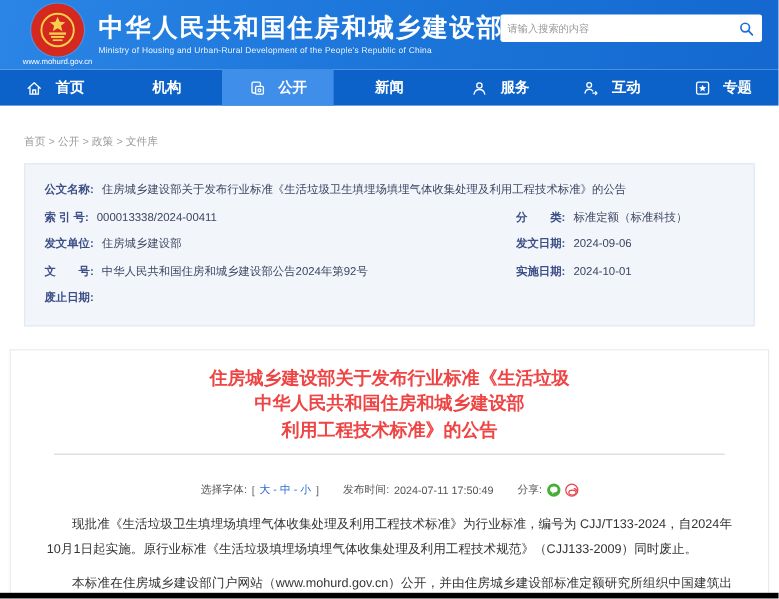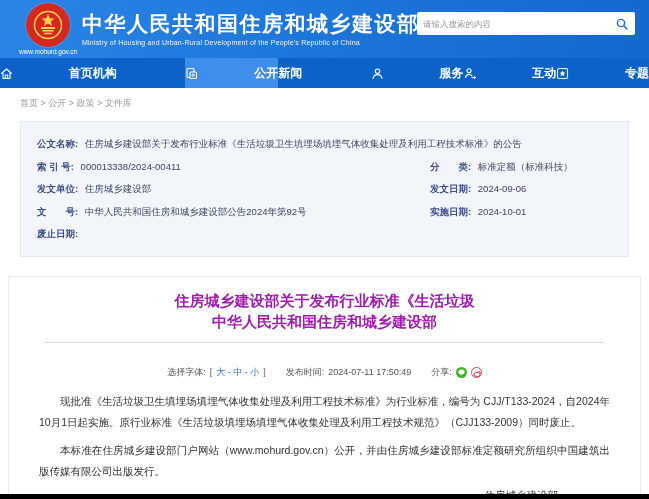--- a/index.html
+++ b/index.html
@@ -14,38 +14,38 @@
   .head-titles { color:#fff; }
   .head-title { font-size:21px; font-weight:bold; letter-spacing:1.5px; line-height:24px; }
   .head-sub { font-size:7px; opacity:.92; margin-top:3px; letter-spacing:.2px; }
   .search-box { position:absolute; right:14px; top:12px; width:218px; height:23px; background:#fff; border-radius:2px; display:flex; align-items:center; padding:0 6px; }
   .search-box input { flex:1; border:0; outline:0; font-size:8.5px; color:#333; font-family:inherit; }
   .search-box input::placeholder { color:#999; }
   .search-btn { width:14px; height:14px; display:flex; align-items:center; justify-content:center; cursor:pointer; }
 
   
   .nav { height:30px; background:#0d62c9; display:flex; }
-  .nav-item { flex:1; display:flex; align-items:center; justify-content:space-between; gap:11px; color:#fff; font-size:12px; font-weight:bold; cursor:pointer; }
+  .nav-item { flex:1; display:flex; align-items:center; justify-content:center; gap:11px; color:#fff; font-size:12px; font-weight:bold; cursor:pointer; }
   .nav-item.active { background:#3f8ee9; }
   .nav-icon { display:flex; align-items:center; }
 
   
-  .breadcrumb { padding:9px 20px 7px; font-size:9px; color:#999; }
+  .breadcrumb { padding:24px 20px 7px; font-size:9px; color:#999; }
 
   
   .meta-box { margin:4px 20px 0; background:#f2f6fb; border:1px solid #e2e9f4; padding:11px 16px 10px; }
   .meta-grid { display:grid; grid-template-columns:1fr 182px; column-gap:8px; }
   .meta-row { font-size:9.5px; line-height:22.5px; white-space:nowrap; overflow:hidden; }
   .meta-row.full { grid-column:1 / span 2; }
   .meta-label { color:#3c4f86; font-weight:bold; margin-right:4px; }
   .meta-value { color:#3d4663; }
 
   
   .article-box { margin:19px 8px 0; border:1px solid #ebebeb; background:#fff; height:238px; padding-top:13px; }
-  .article-title { text-align:center; font-size:15px; font-weight:bold; color:#a21caf; line-height:21.5px; }
+  .article-title { text-align:center; font-size:15px; font-weight:bold; color:#ef4444; line-height:21.5px; }
   .title-sep { border:0; border-top:1px solid #d9d9de; margin:9px 36px 0; }
   .article-meta { text-align:center; font-size:9px; color:#555; margin-top:23px; display:flex; justify-content:center; align-items:center; gap:4px; }
   .font-links { color:#2a6bd2; }
   .bracket { color:#666; }
   .share-icon { width:11px; height:11px; border-radius:50%; display:inline-block; vertical-align:middle; cursor:pointer; }
   .article-body { margin:12px 30px 0; }
   .para { font-size:10.5px; color:#333; line-height:21px; text-indent:2em; text-align:justify; }
   .para + .para { margin-top:7px; }
   .sign-line { text-align:right; font-size:10.5px; color:#333; margin-top:7px; padding-right:52px; }
 
@@ -176,20 +176,21 @@
         <span class="meta-label">废止日期:</span>
         <span class="meta-value"></span>
       </div>
     </div>
   </div>
 
   <div class="article-box">
     <div class="article-title">
       <div>住房城乡建设部关于发布行业标准《生活垃圾</div>
       <div>中华人民共和国住房和城乡建设部</div>
+      <div>利用工程技术标准》的公告</div>
     </div>
     <hr class="title-sep">
     <div class="article-meta">
       <span>选择字体:</span>
       <span class="bracket">[</span>
       <span class="font-links">大 - 中 - 小</span>
       <span class="bracket">]</span>
       <span style="width:12px"></span>
       <span>发布时间:</span>
       <span>2024-07-11 17:50:49</span>

